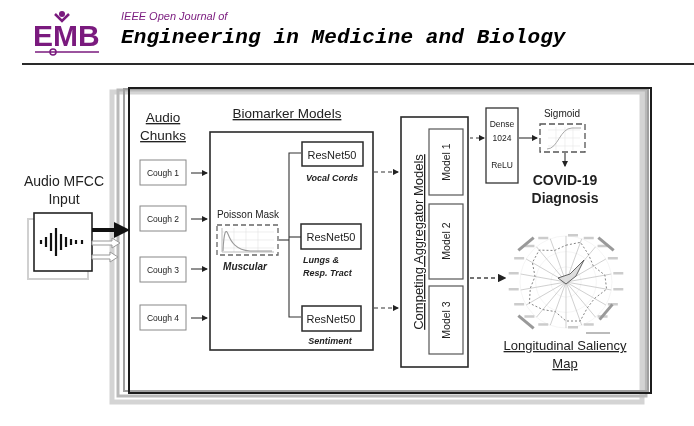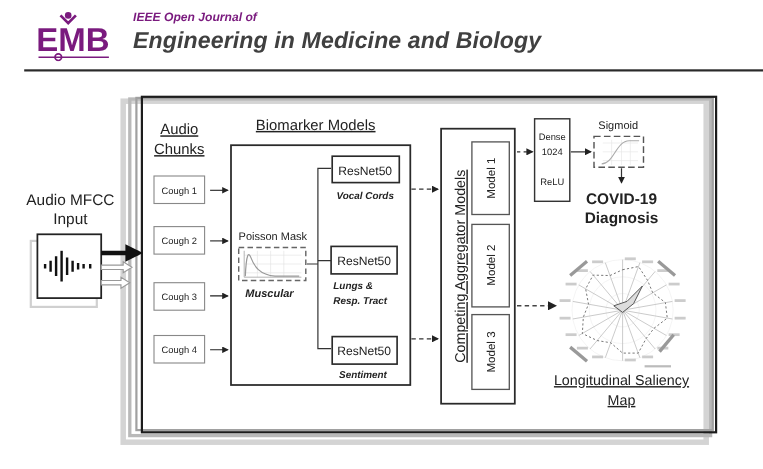--- a/index.html
+++ b/index.html
@@ -1,22 +1,22 @@
 <!DOCTYPE html>
 <html><head>
 <meta charset="utf-8">
 <style>
   html, body { margin:0; padding:0; background:#ffffff; }
   body { width:694px; height:426px; position:relative; overflow:hidden;
          font-family:"Liberation Sans", sans-serif; color:#222; }
   .abs { position:absolute; }
   
   .emb-logo { left:33px; top:10px; width:72px; height:46px; }
-  .journal-sub { left:121px; top:10px; font-size:11px; font-style:italic; font-weight:bold; color:#7a1a7e; }
-  .journal-title { left:121px; top:26px; font-size:21px; font-style:italic; font-weight:bold; color:#404040; letter-spacing:0.1px; }
+  .journal-sub { left:121px; top:10px; font-size:11px; font-style:italic; font-weight:normal; color:#7a1a7e; }
+  .journal-title { left:121px; top:26px; font-size:21px; font-style:italic; font-weight:bold; color:#000000; letter-spacing:0.1px;font-family:Liberation Mono, monospace; }
   .header-rule { left:22px; top:63px; width:672px; height:2px; background:#2a2a2a; }
   
   svg.diagram { position:absolute; left:0; top:0; }
   .lbl { font-family:"Liberation Sans", sans-serif; fill:#222; }
 </style>
 </head>
 <body>
 
 <svg class="abs emb-logo" viewBox="0 0 72 46">
   <text x="0" y="36" font-family="Liberation Sans, sans-serif" font-weight="bold" font-size="30" fill="#7a1a7e">EMB</text>

